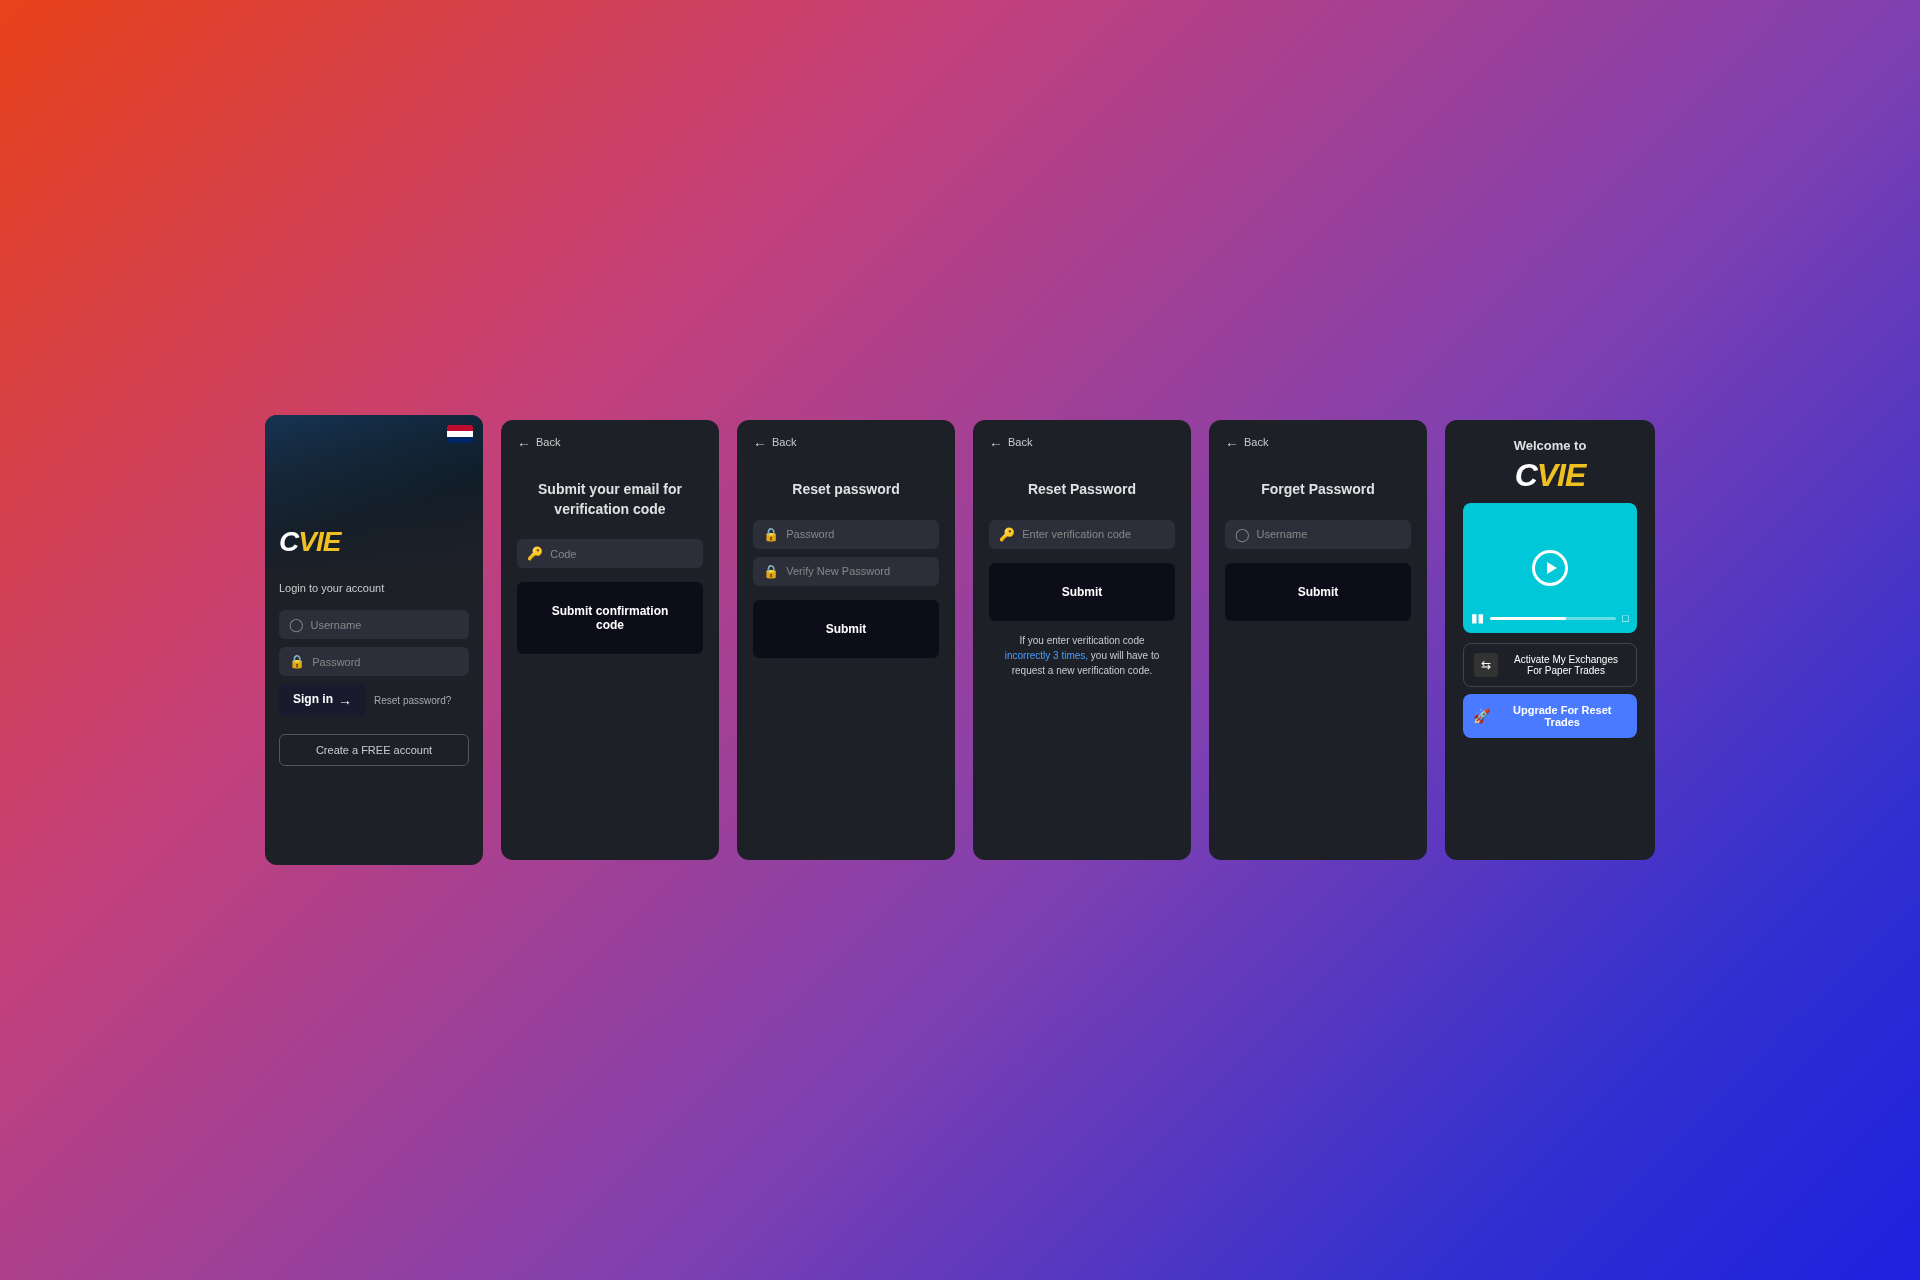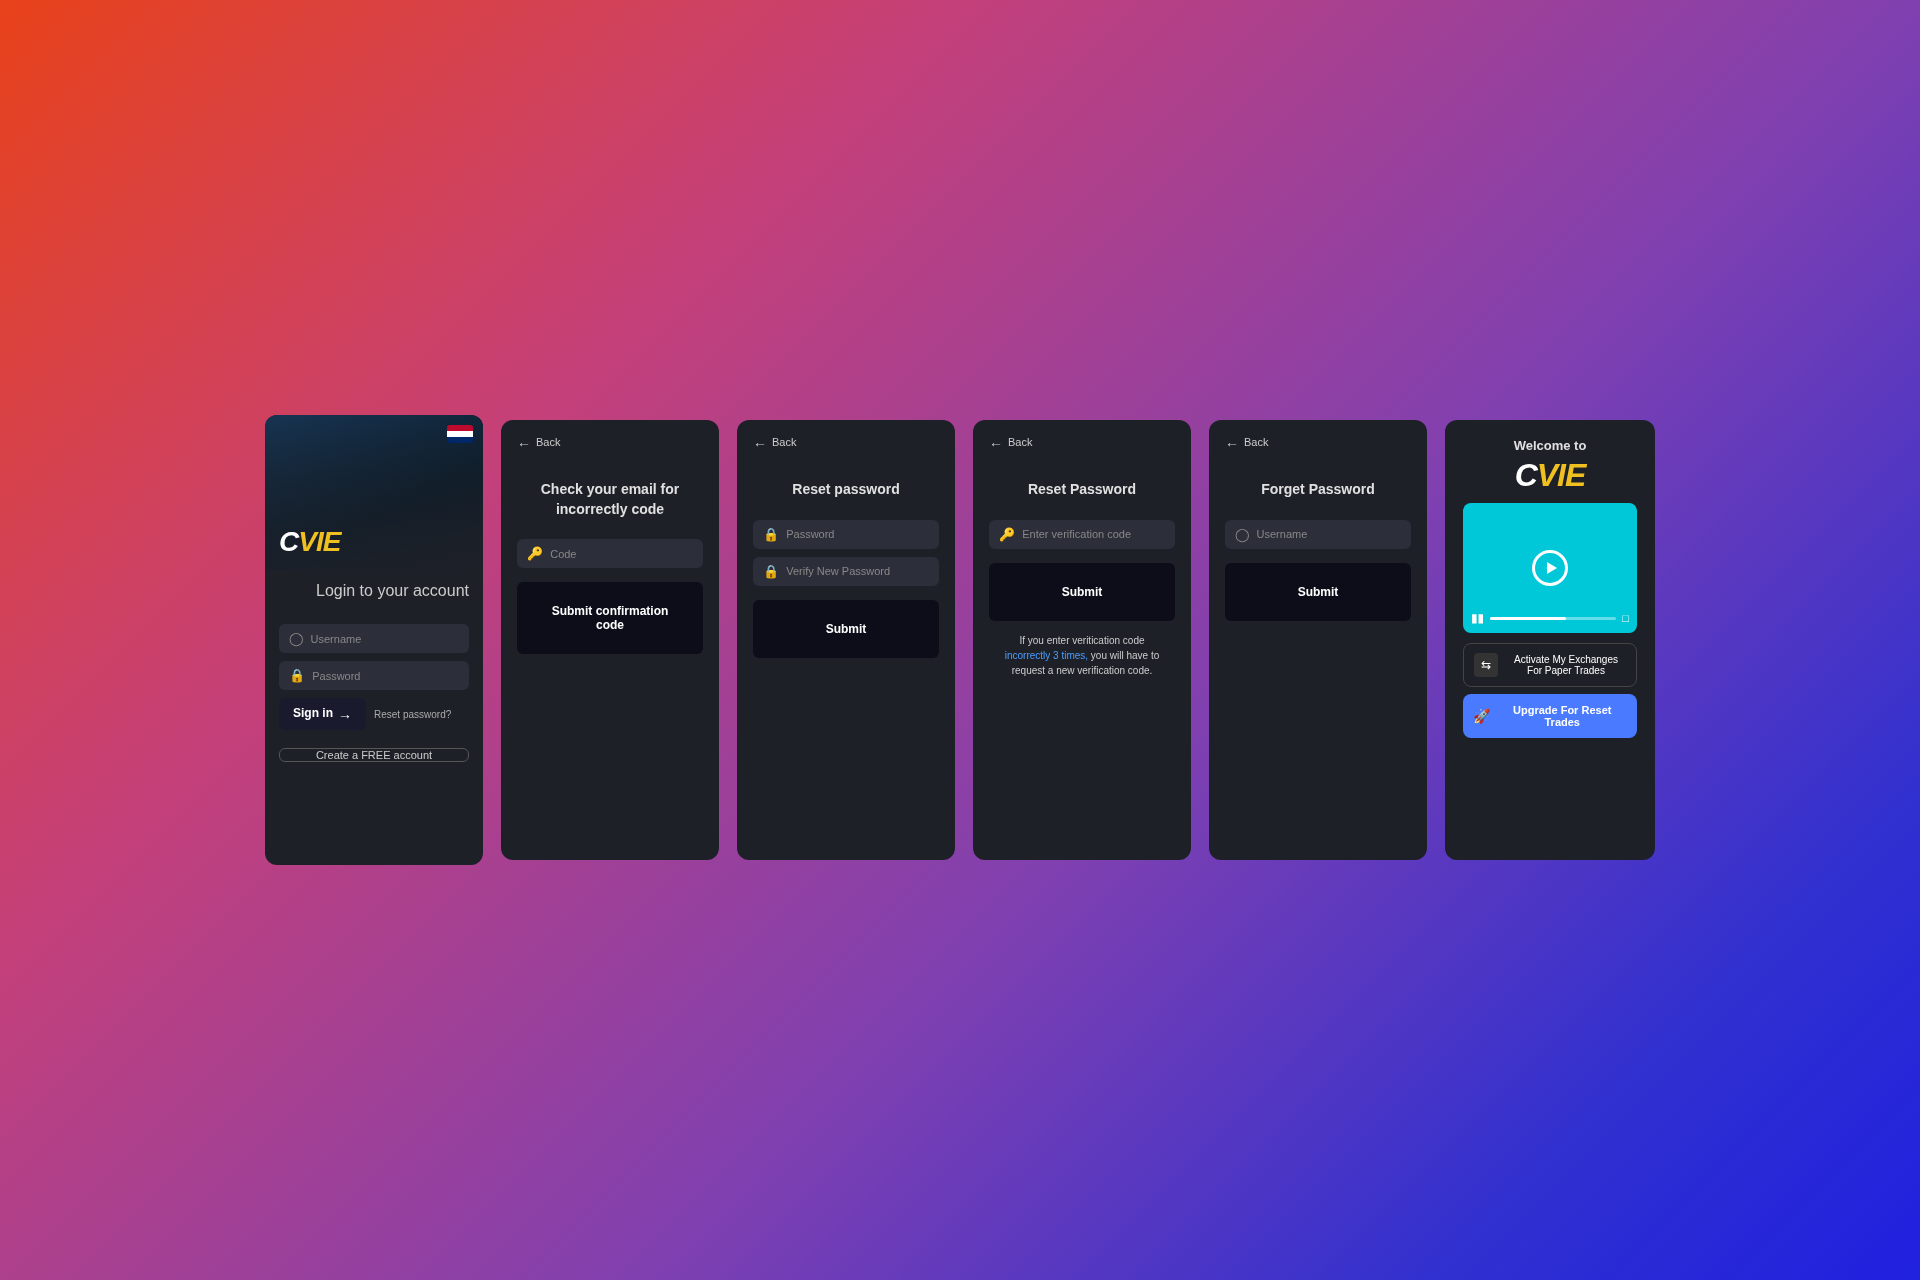--- a/index.html
+++ b/index.html
@@ -71,24 +71,24 @@
       font-size: 28px;
       font-weight: 900;
       font-style: italic;
       color: #fff;
       letter-spacing: -1px;
       line-height: 1;
     }
     .logo-v-accent { color: #f0c020; }
     .card1-body { padding: 12px 14px 18px 14px; }
     .login-title {
-      text-align: right;
+      text-align: left;
       color: #ccc;
-      font-size: 16px;
-      margin-bottom: 24px;
+      font-size: 11px;
+      margin-bottom: 16px;
     }
     .input-row {
       display: flex;
       align-items: center;
       background: #2c2f3a;
       border-radius: 6px;
       padding: 7px 10px;
       margin-bottom: 8px;
     }
     .input-icon {
@@ -130,20 +130,21 @@
       color: #aaa;
       font-size: 10px;
       text-decoration: none;
       cursor: pointer;
     }
     .create-account-btn {
       width: 100%;
       background: transparent;
       border: 1.5px solid #555;
       border-radius: 6px;
+      padding: 9px;
       color: #ccc;
       font-size: 11px;
       cursor: pointer;
       margin-top: 10px;
     }
 
     
     .card2 { width: 218px; }
     .back-btn {
       display: flex;
@@ -348,21 +349,21 @@
       </div>
       <button class="create-account-btn">Create a FREE account</button>
     </div>
   </div>
 
   <div class="card card2">
     <div class="back-btn">
       <span class="back-arrow">←</span>
       <span>Back</span>
     </div>
-    <div class="card-section-title">Check your email for incorrectly code</div>
+    <div class="card-section-title">Submit your email for verification code</div>
     <div style="padding: 0 16px;">
       <div class="input-row">
         <span class="input-icon">🔑</span>
         <input class="input-field" type="text" placeholder="Code" style="">
       </div>
       <button class="submit-btn submit-btn-dark">Submit confirmation code</button>
     </div>
   </div>
 
   <div class="card card3">

